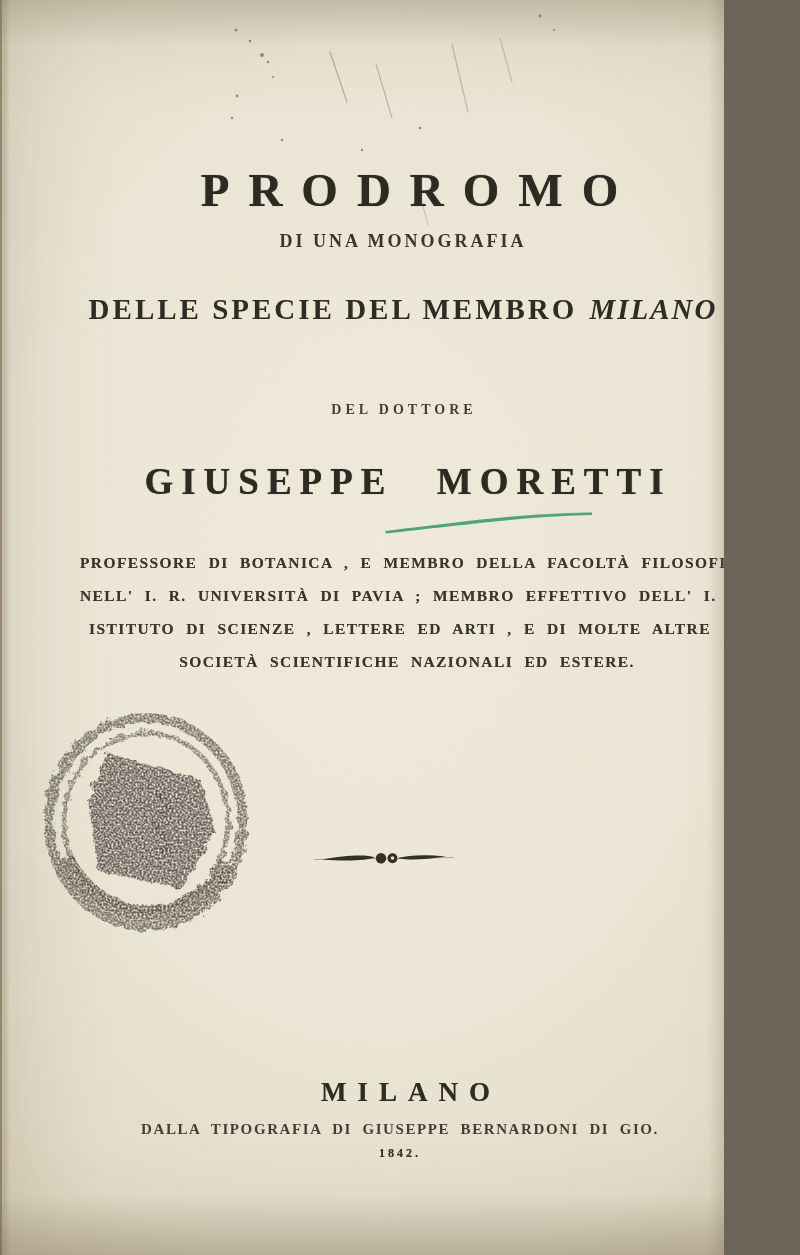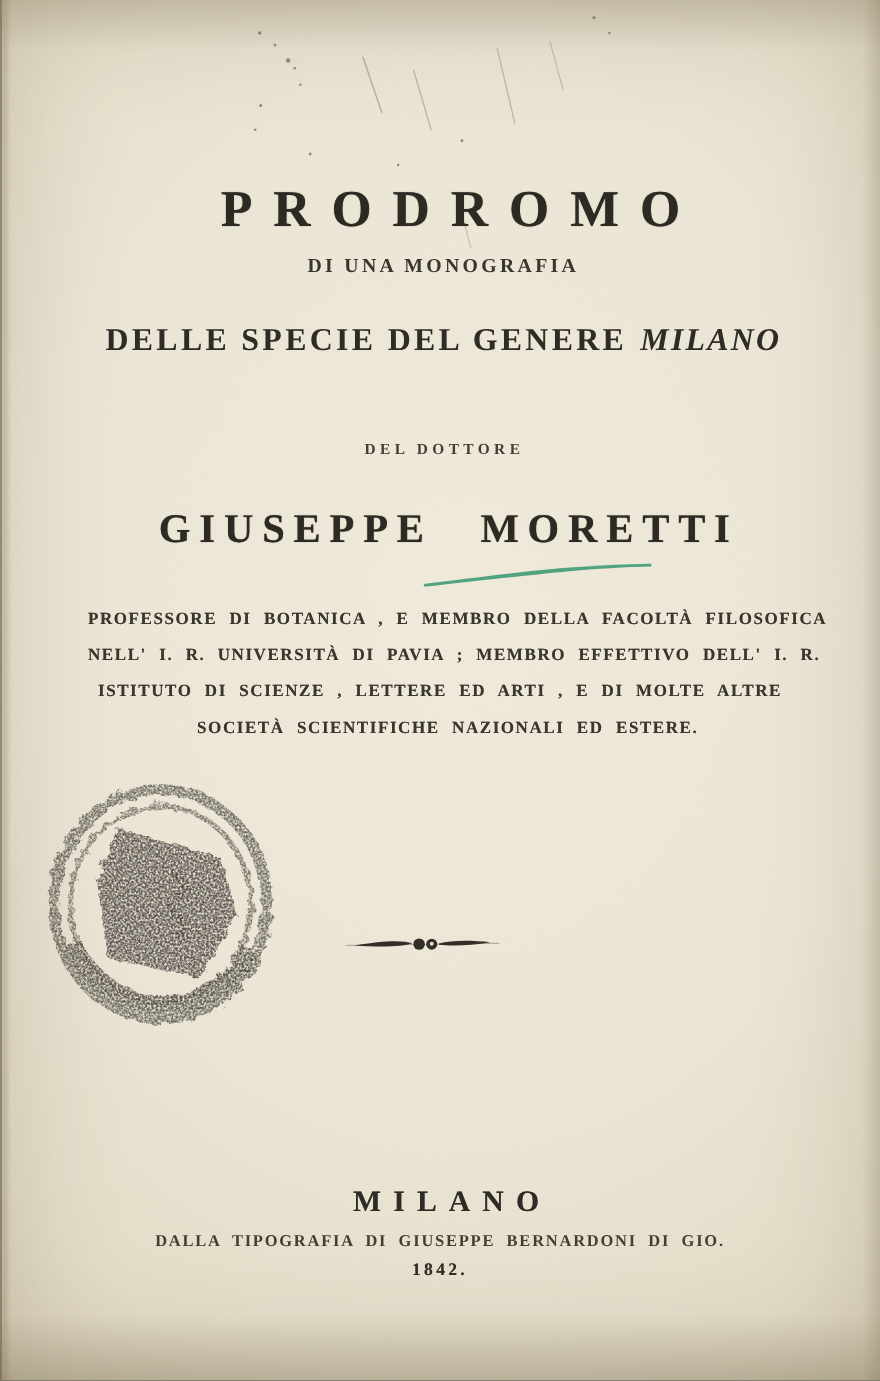--- a/index.html
+++ b/index.html
@@ -1,17 +1,17 @@
 <!DOCTYPE html>
 <html><head>
 <meta charset="utf-8">
 <style>
   html,body{margin:0;padding:0;background:#6b655a;}
   .page{
-    position:relative;width:800px;height:1255px;overflow:hidden;
+    position:relative;width:724px;height:1255px;overflow:hidden;
     background:
       radial-gradient(ellipse 90% 70% at 52% 44%, #f0ebdb 0%, #ece6d6 55%, #e4ddc9 82%, #d9d0ba 100%);
     font-family:"Liberation Serif","DejaVu Serif",serif;
     color:#332f28;
   }
   .abs{position:absolute;}
   .centered{left:0;width:800px;text-align:center;}
   .ink{color:#332f28;text-shadow:0 0 0.6px rgba(45,40,30,0.55);}
   .title{
     top:132px;font-size:47px;font-weight:700;letter-spacing:19px;padding-left:19px;
@@ -29,21 +29,21 @@
     top:546px;left:80px;width:640px;color:#3a362e;
     font-size:15.5px;font-weight:700;letter-spacing:1.4px;word-spacing:6px;line-height:33px;
   }
   .credentials .cline{text-align:center;white-space:nowrap;}
   .credentials .cline.left{text-align:center;padding-left:14px;}
   .swash-svg{top:509px;left:383px;width:212px;height:26px;}
   .stamp-svg{top:706px;left:38px;width:220px;height:242px;opacity:0.88;}
   .ornament-svg{top:849px;left:314px;width:142px;height:20px;}
   .city{top:1077px;font-size:27px;font-weight:700;letter-spacing:11px;padding-left:11px;color:#2f2b25;}
   .publisher{top:1121px;font-size:15px;font-weight:700;letter-spacing:1.6px;word-spacing:5px;color:#433e35;}
-  .year{top:1146px;font-size:16px;font-weight:700;letter-spacing:3px;color:#332f28;text-align:center;}
+  .year{top:1146px;font-size:12px;font-weight:700;letter-spacing:3px;color:#332f28;text-align:center;}
   .edge-left{left:0;top:0;width:10px;height:1255px;
     background:linear-gradient(90deg, rgba(90,78,52,0.55) 0 2px, rgba(120,105,75,0.22) 2px 5px, rgba(120,105,75,0) 100%);}
   .edge-top{left:0;top:0;width:800px;height:46px;
     background:linear-gradient(180deg, rgba(125,110,80,0.22), rgba(125,110,80,0));}
   .edge-bottom{left:0;top:1195px;width:800px;height:60px;
     background:linear-gradient(0deg, rgba(110,95,68,0.26), rgba(110,95,68,0));}
   .edge-right{right:0;top:0;width:16px;height:1255px;
     background:linear-gradient(270deg, rgba(115,100,72,0.20), rgba(115,100,72,0));}
   .vignette{left:0;top:0;width:800px;height:1255px;box-shadow:inset 0 0 110px rgba(95,80,55,0.22);pointer-events:none;}
   .speckles-svg{left:0;top:0;width:800px;height:260px;}
@@ -86,21 +86,21 @@
       <path d="M500 38 L512 82" stroke-width="1.1" opacity="0.28"></path>
       <path d="M416 180 L428 225" stroke-width="1.1" opacity="0.25"></path>
     </g>
   </svg>
 
   <h1 class="abs centered title ink">PRODROMO</h1>
 
   <div class="abs centered series">DI UNA MONOGRAFIA</div>
 
   <div class="abs centered subject">
-    <span>DELLE SPECIE DEL GENERE</span><span class="em">MILANO</span>
+    <span>DELLE SPECIE DEL MEMBRO</span><span class="em">MILANO</span>
   </div>
 
   <div class="abs centered byline">DEL DOTTORE</div>
 
   <div class="abs centered author">GIUSEPPE MORETTI</div>
 
   <svg class="abs swash-svg" viewBox="0 0 212 26">
     <defs>
         <filter id="swashBlur">
           <feGaussianBlur stdDeviation="0.45"></feGaussianBlur>

